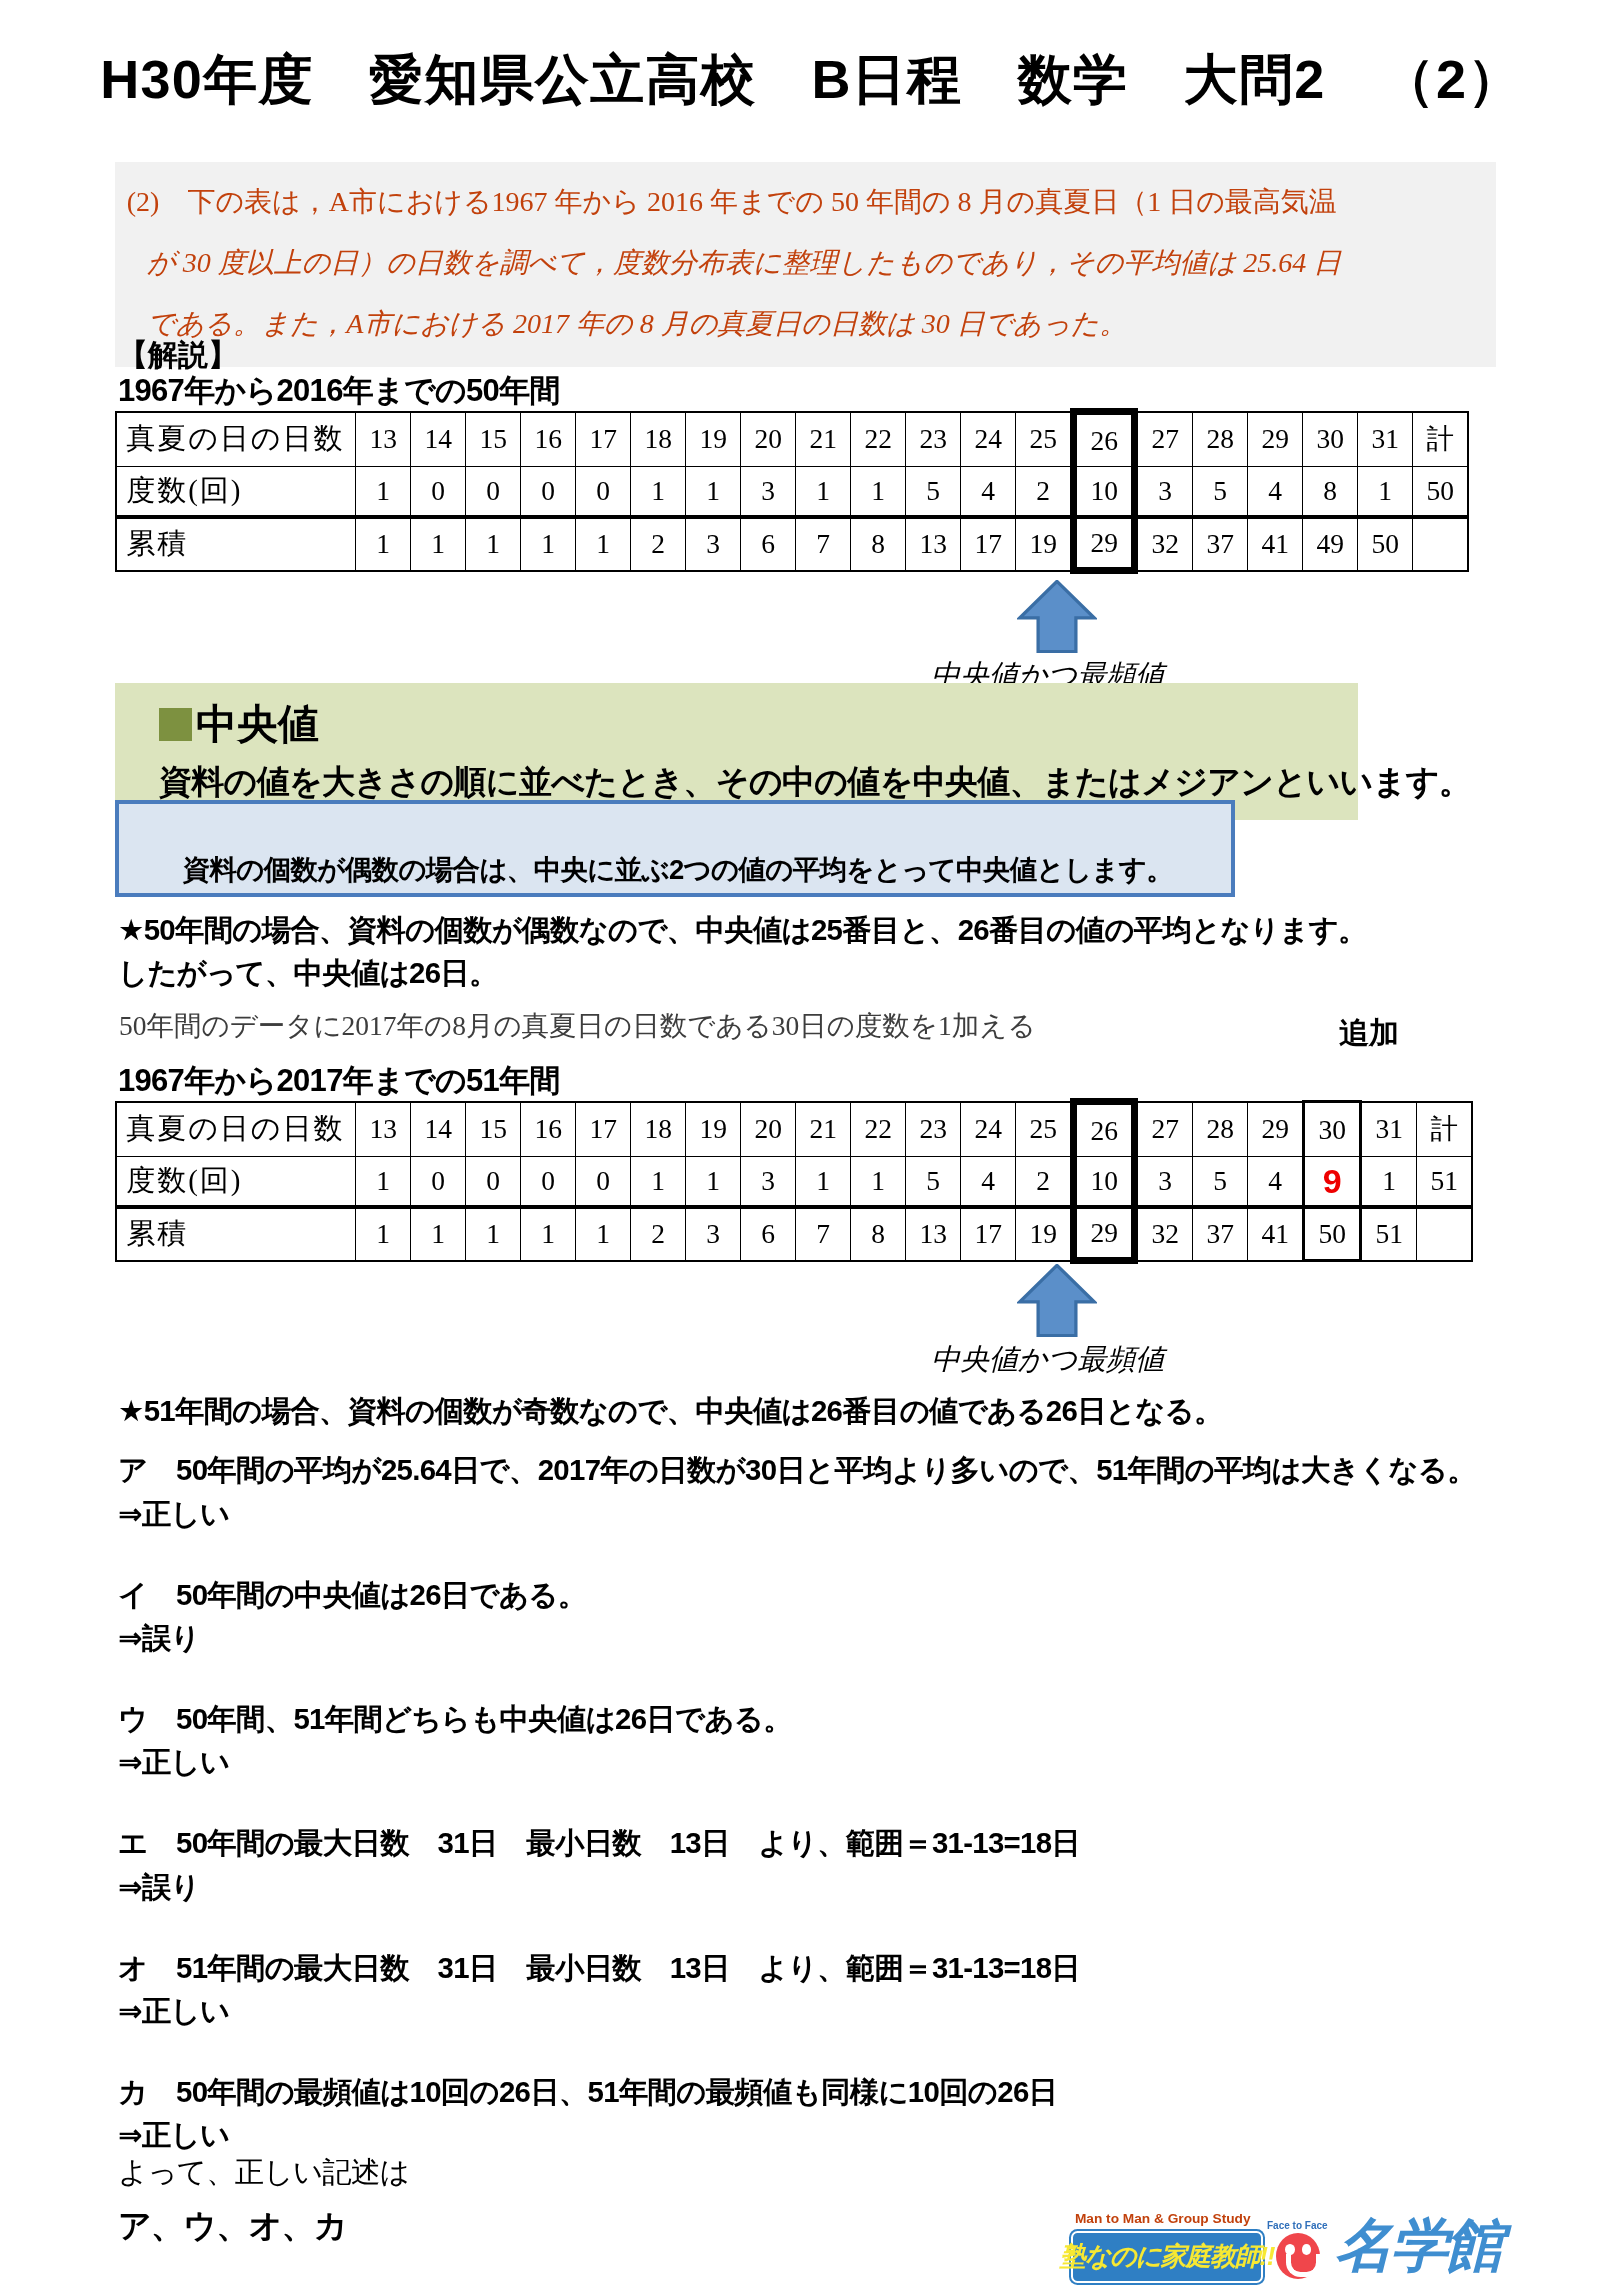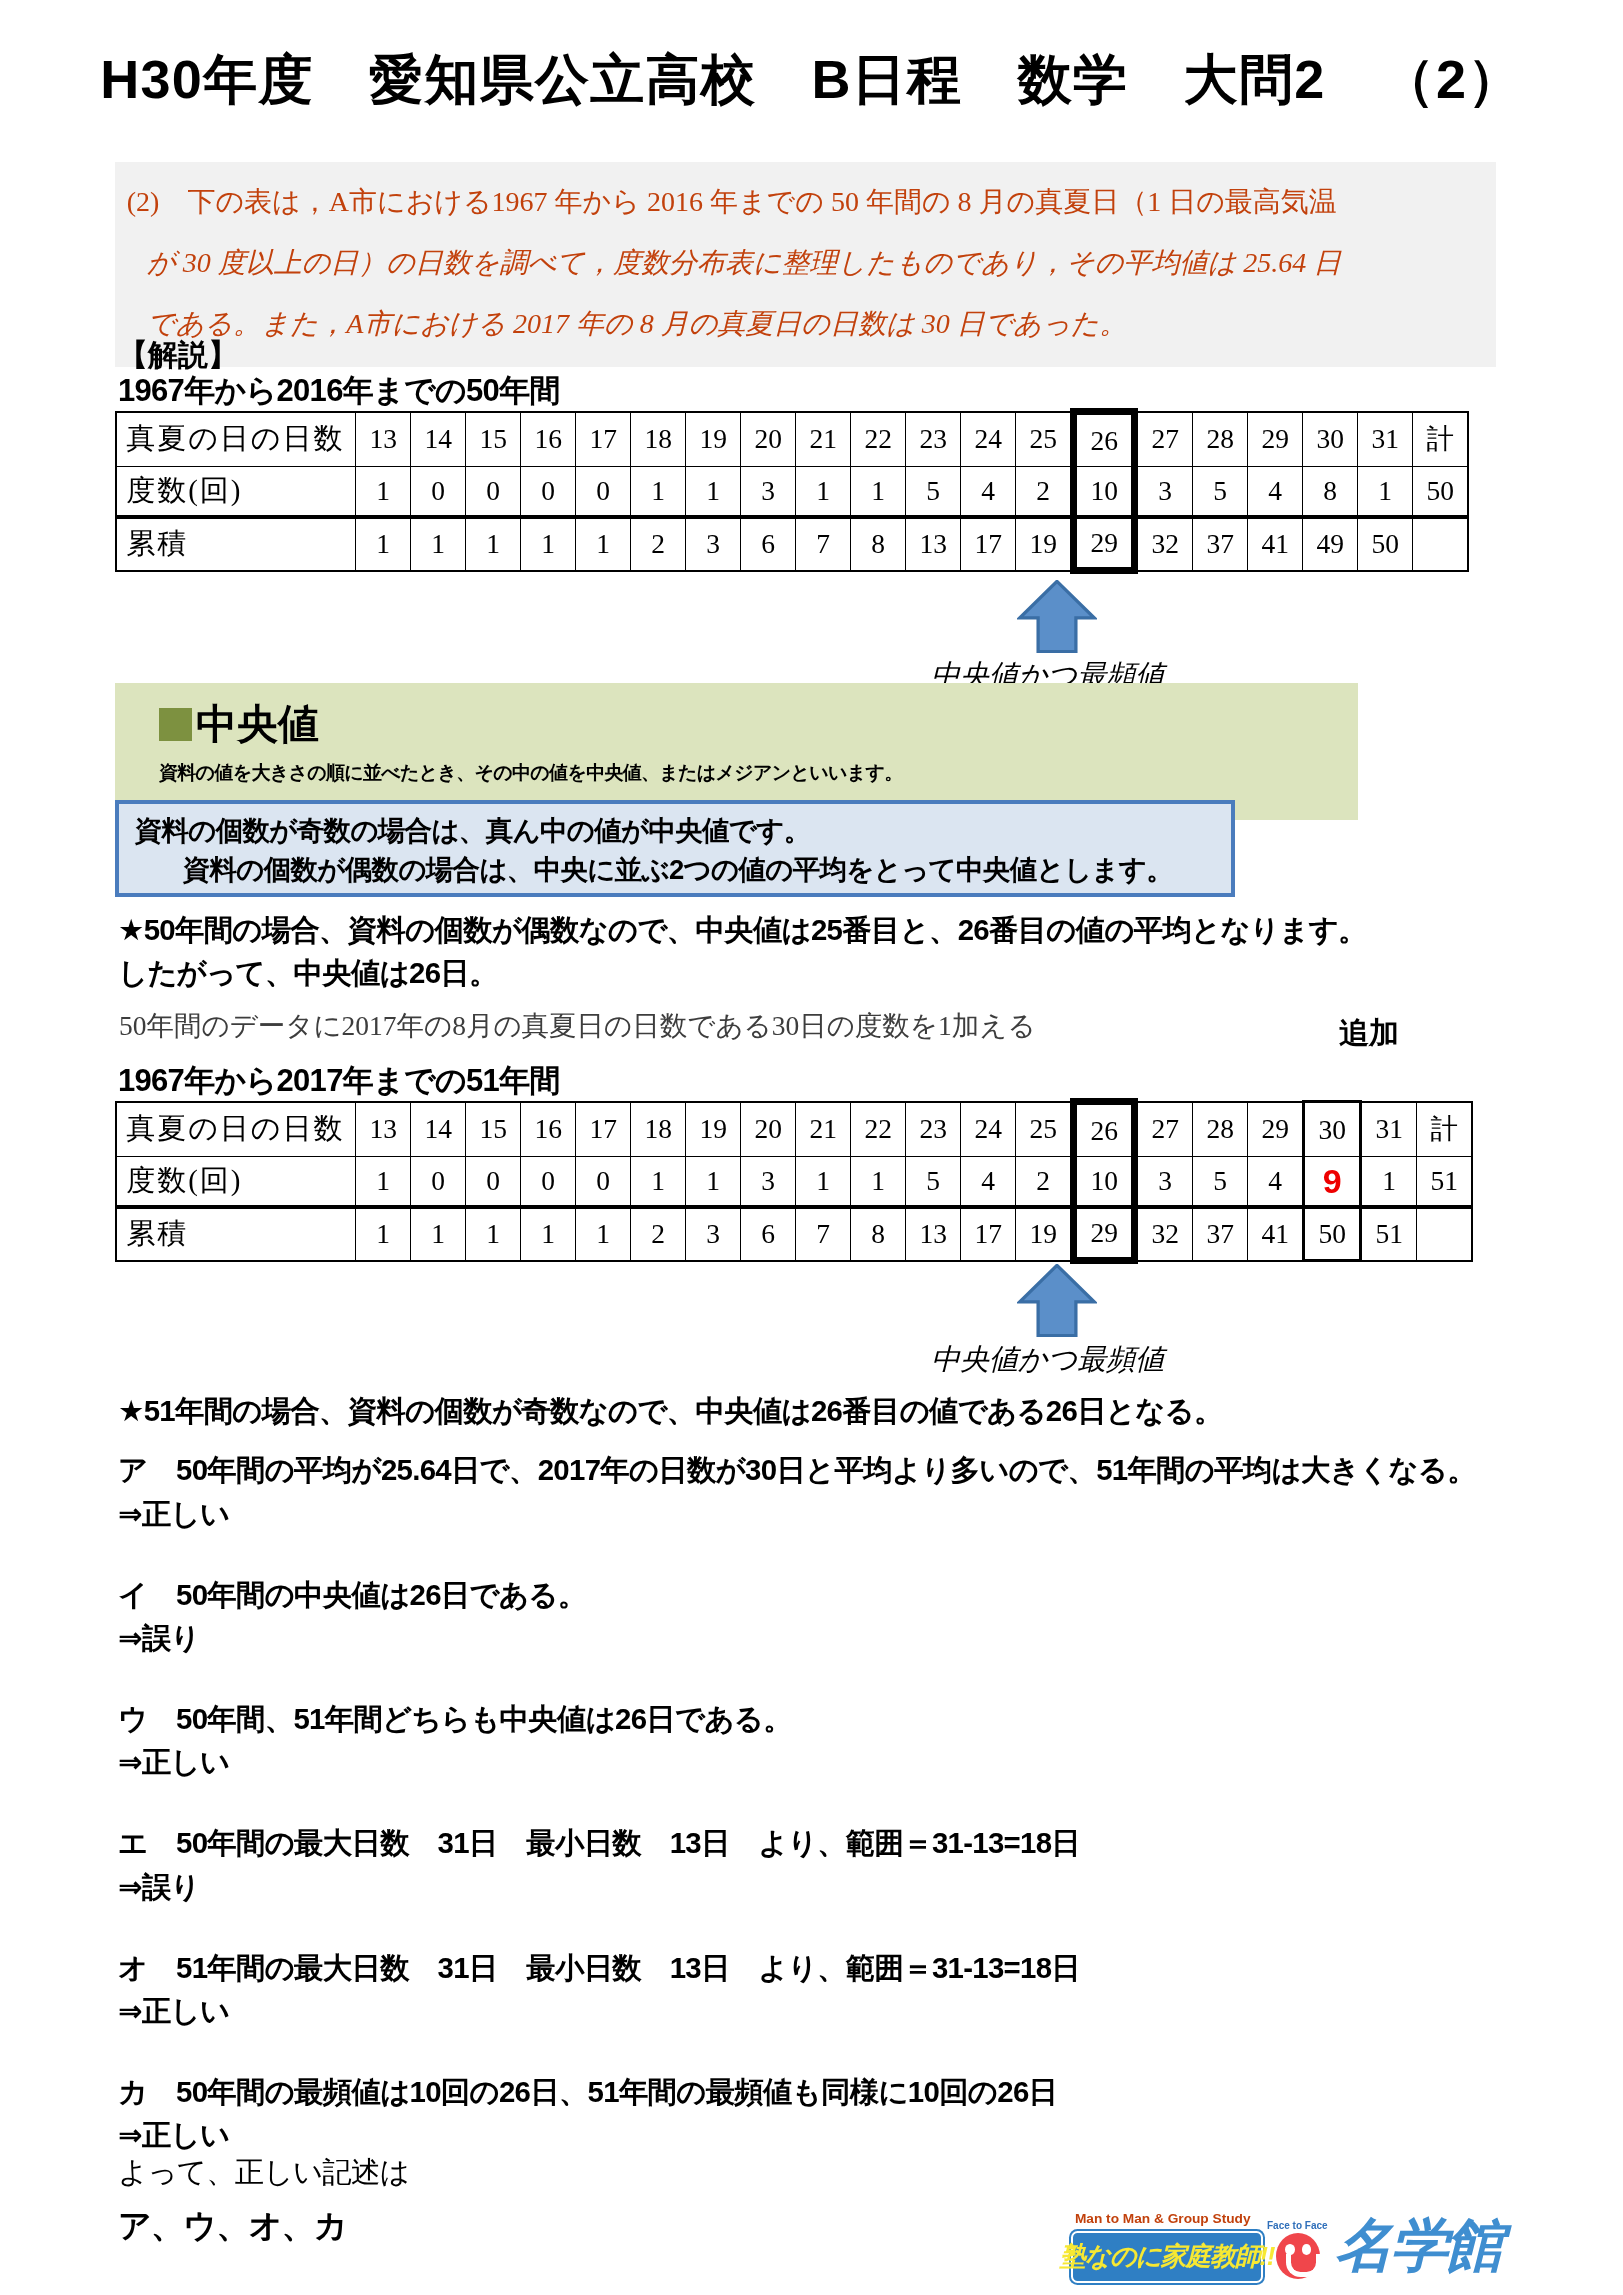--- a/index.html
+++ b/index.html
@@ -184,21 +184,21 @@
     display: inline-block;
     width: 33px;
     height: 33px;
     background: #7d9140;
     margin-right: 3.9px;
   }
   .green-body {
     position: absolute;
     left: 44px;
     top: 77px;
-    font-size: 19px;
+    font-size: 33px;
     font-weight: bold;
     white-space: pre;
     letter-spacing: -0.7px;
   }
 
   
   .blue-box {
     position: absolute;
     left: 115px;
     top: 800px;
@@ -422,21 +422,20 @@
 <div class="arrow-caption" id="arrow-caption-1">中央値かつ最頻値</div>
 
 <div class="green-box">
   <div class="green-heading">
     <span class="olive-square"></span><span>中央値</span>
   </div>
   <div class="green-body">資料の値を大きさの順に並べたとき、その中の値を中央値、またはメジアンといいます。</div>
 </div>
 
 <div class="blue-box">
-  <div class="blue-line" id="blue-line-0">資料の個数が奇数の場合は、真ん中の値が中央値です。</div>
   <div class="blue-line" id="blue-line-1">資料の個数が偶数の場合は、中央に並ぶ2つの値の平均をとって中央値とします。</div>
 </div>
 
 <div class="expl" style="left:118px; top:911px;">★50年間の場合、資料の個数が偶数なので、中央値は25番目と、26番目の値の平均となります。</div>
 <div class="expl" style="left:118px; top:954px;">したがって、中央値は26日。</div>
 
 <div class="note-line" id="note-add">50年間のデータに2017年の8月の真夏日の日数である30日の度数を1加える</div>
 <div class="table-caption" id="caption-51">1967年から2017年までの51年間</div>
 <div class="tsuika-label">追加</div>
 

